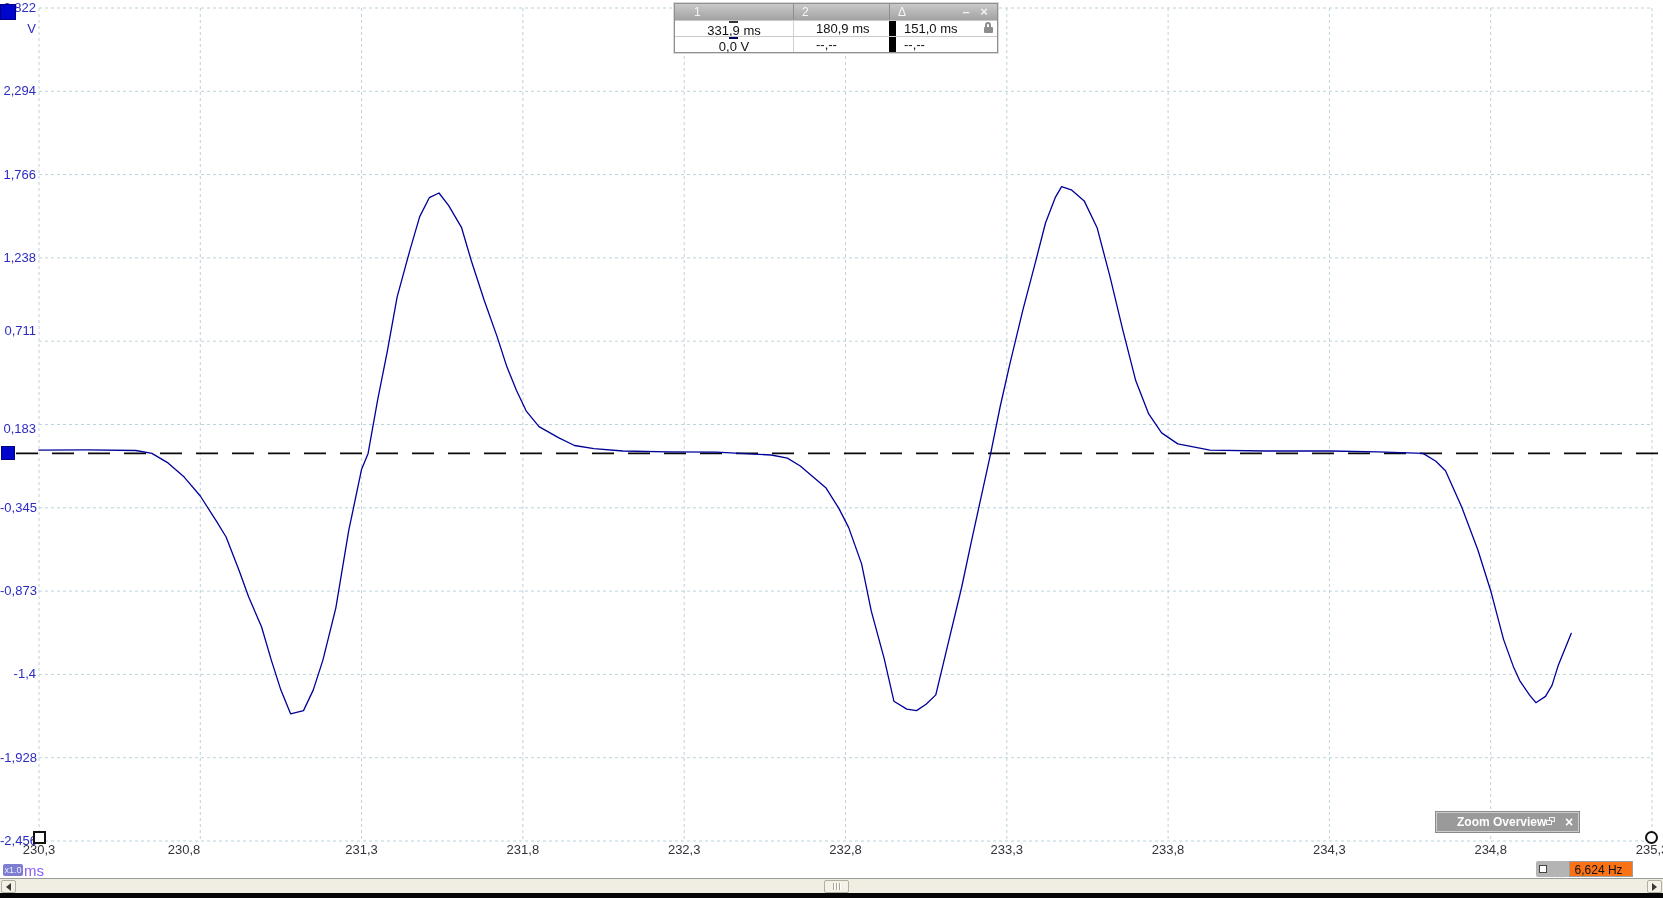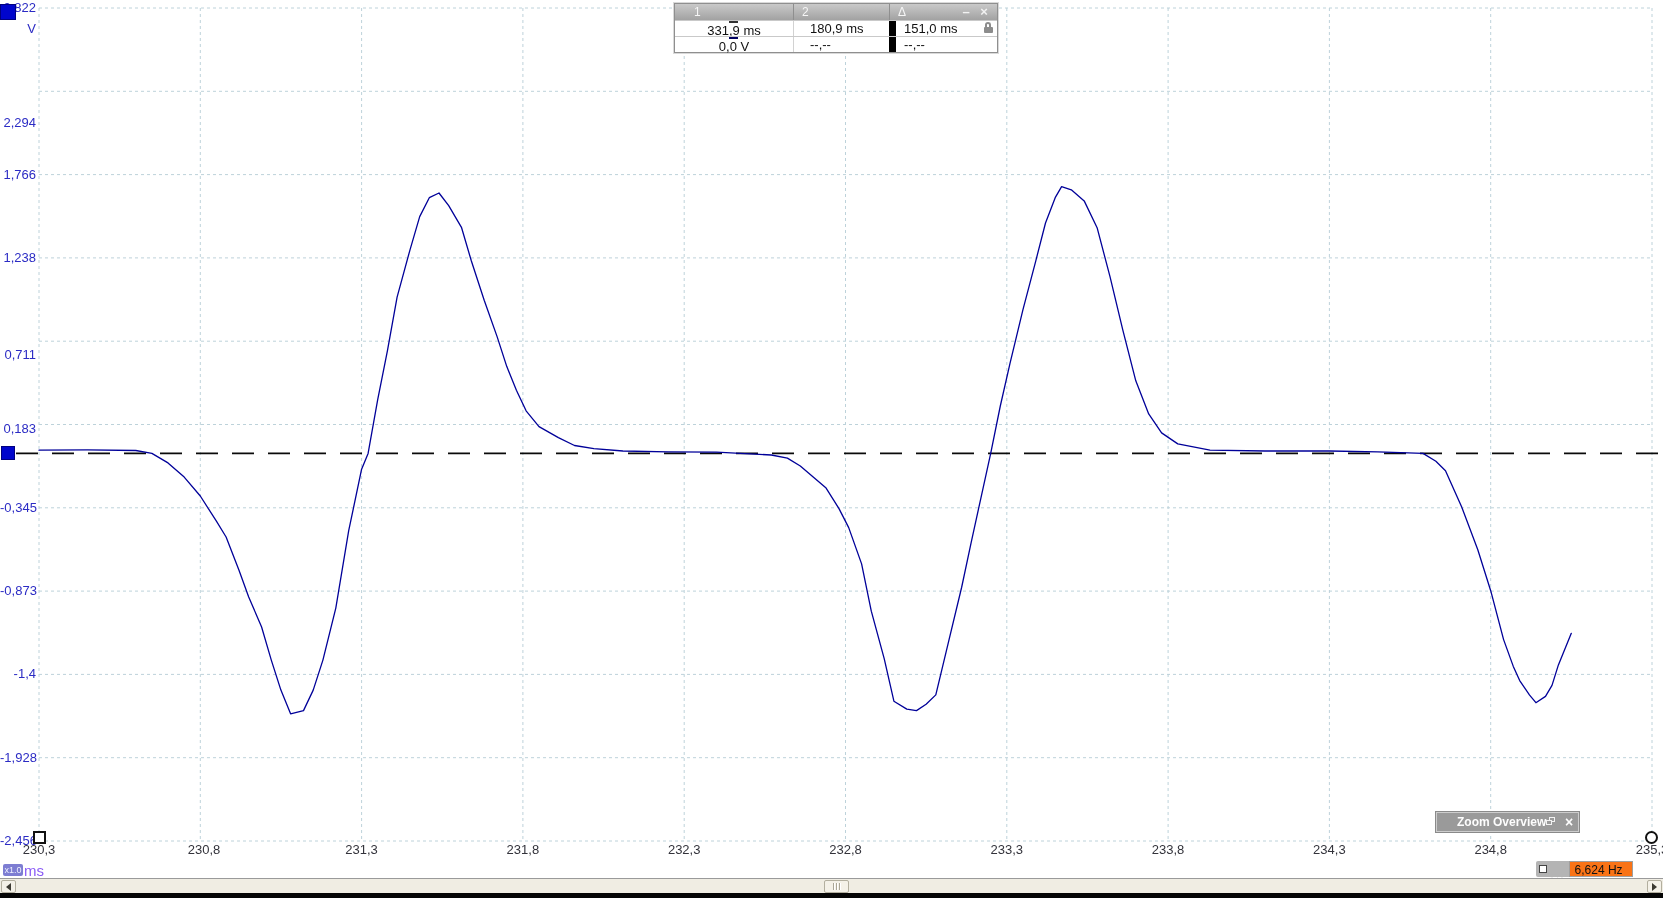--- a/index.html
+++ b/index.html
@@ -27,21 +27,21 @@
   .mp-hcell{box-sizing:border-box;}
   .mp-h1{width:118px;padding-left:19px;}
   .mp-h2{width:96px;padding-left:8px;border-left:1px solid #8f8f8f;}
   .mp-h3{width:108px;padding-left:8px;border-left:1px solid #8f8f8f;}
   .mp-winbtn{position:absolute;top:0;height:16px;line-height:15px;color:#f2f2f2;text-align:center;
              width:14px;font-size:13px;cursor:default;}
   #mp-min{right:24px;font-weight:bold;}
   #mp-close{right:6px;font-weight:bold;}
   .mp-row{display:flex;height:15px;line-height:15px;border-top:1px solid #c9c9c9;position:relative;}
   .mp-c1{box-sizing:border-box;width:118px;display:flex;align-items:center;flex-direction:column;}
-  .mp-c2{box-sizing:border-box;width:96px;padding-left:16px;border-left:1px solid #d2d2d2;}
+  .mp-c2{box-sizing:border-box;width:96px;padding-left:22px;border-left:1px solid #d2d2d2;}
   .mp-c3{box-sizing:border-box;width:108px;padding-left:8px;border-left:7px solid #000000;}
   .mp-icon{display:inline-block;width:9px;height:9px;margin:0 4px 0 3px;box-sizing:border-box;}
   .mp-icon.white{background:#fff;border:1px solid #333;}
   .mp-icon.blue{background:#0005cc;border:1px solid #000060;}
   
   #mp-lock{position:absolute;right:4px;top:1px;width:10px;height:12px;}
   #mp-lock .shackle{width:6px;height:5px;border:2px solid #8c8c8c;border-bottom:none;
                     border-radius:3px 3px 0 0;margin:0 auto;box-sizing:border-box;}
   #mp-lock .body{width:9px;height:6px;background:#8c8c8c;border-radius:1px;margin:0 auto;}
   
@@ -106,32 +106,32 @@
       <line x1="39" y1="591.1" x2="1652" y2="591.1" stroke="#bdd2da" stroke-width="1" stroke-dasharray="3 3"></line>
       <line x1="39" y1="674.4000000000001" x2="1652" y2="674.4000000000001" stroke="#bdd2da" stroke-width="1" stroke-dasharray="3 3"></line>
       <line x1="39" y1="757.7" x2="1652" y2="757.7" stroke="#bdd2da" stroke-width="1" stroke-dasharray="3 3"></line>
       <line x1="39" y1="841" x2="1652" y2="841" stroke="#bdd2da" stroke-width="1" stroke-dasharray="3 3"></line>
       <line x1="16" y1="453.3819628647215" x2="1660" y2="453.3819628647215" stroke="#0a0a0a" stroke-width="1.6" stroke-dasharray="22 14"></line>
       <polyline points="39.0,450.2 87.4,449.9 135.8,450.5 151.9,453.4 168.0,462.9 184.2,477.1 200.3,496.0 216.4,521.2 226.1,537.0 239.0,570.2 248.7,597.0 261.6,627.0 271.3,660.1 280.9,690.1 290.6,713.8 303.5,710.6 313.2,690.1 322.9,660.1 335.8,608.1 348.7,530.7 361.6,469.2 368.1,453.4 377.7,399.7 387.4,350.8 397.1,297.1 410.0,249.8 419.7,216.6 429.3,197.7 439.0,193.0 448.7,205.6 461.6,227.7 471.3,260.8 484.2,300.3 497.1,336.6 506.8,366.6 516.4,390.3 526.1,410.8 539.0,426.6 558.4,437.6 574.5,445.5 593.9,448.6 622.9,451.0 668.1,451.8 716.5,452.1 771.3,455.0 787.4,458.1 800.3,466.0 813.2,477.1 826.1,488.1 839.0,508.6 848.7,527.6 861.6,563.9 871.3,611.2 884.2,658.6 893.9,701.2 906.8,709.1 916.5,710.6 926.1,704.3 935.8,694.9 948.7,641.2 961.6,587.5 971.3,541.8 981.0,497.6 990.7,453.4 1000.3,406.0 1010.0,363.4 1022.9,309.8 1035.8,260.8 1045.5,223.0 1055.2,197.7 1061.6,186.7 1071.3,189.8 1084.2,200.9 1097.1,227.7 1110.0,276.6 1122.9,330.3 1135.8,380.8 1148.7,413.9 1161.6,432.9 1177.8,443.9 1210.0,450.2 1264.9,451.0 1329.4,451.0 1377.8,451.8 1423.0,453.4 1435.9,461.3 1445.5,470.7 1461.7,507.0 1477.8,549.7 1490.7,590.7 1503.6,639.6 1513.3,666.4 1519.7,680.6 1529.4,694.9 1535.9,702.7 1545.5,696.4 1552.0,685.4 1558.4,664.9 1564.9,649.1 1571.3,633.3" fill="none" stroke="#000099" stroke-width="1.3" stroke-linejoin="round" stroke-linecap="round"></polyline>
     </svg>
 
   <div id="axis-labels">
       <div class="ylabel" style="top: 1px;">2,822</div>
-      <div class="ylabel" style="top: 84.3px; margin-top: 32px;">2,294</div>
+      <div class="ylabel" style="top: 84.3px;">2,294</div>
       <div class="ylabel" style="top: 167.6px;">1,766</div>
       <div class="ylabel" style="top: 250.9px;">1,238</div>
-      <div class="ylabel" style="top: 348px;">0,711</div>
+      <div class="ylabel" style="top: 324px;">0,711</div>
       <div class="ylabel" style="top: 422px;">0,183</div>
       <div class="ylabel" style="top: 500.8px;">-0,345</div>
       <div class="ylabel" style="top: 584.1px;">-0,873</div>
       <div class="ylabel" style="top: 667.4px;">-1,4</div>
       <div class="ylabel" style="top: 750.7px;">-1,928</div>
       <div class="ylabel" style="top: 834px;">-2,456</div>
       <div class="xlabel" style="left: 9px;">230,3</div>
-      <div class="xlabel" style="left: 174px;">230,8</div>
+      <div class="xlabel" style="left: 154px;">230,8</div>
       <div class="xlabel" style="left: 331.6px;">231,3</div>
       <div class="xlabel" style="left: 492.9px;">231,8</div>
       <div class="xlabel" style="left: 654.2px;">232,3</div>
       <div class="xlabel" style="left: 815.5px;">232,8</div>
       <div class="xlabel" style="left: 976.8px;">233,3</div>
       <div class="xlabel" style="left: 1138.1px;">233,8</div>
       <div class="xlabel" style="left: 1299.4px;">234,3</div>
       <div class="xlabel" style="left: 1460.7px;">234,8</div>
       <div class="xlabel" style="left: 1622px;">235,3</div>
     </div>

